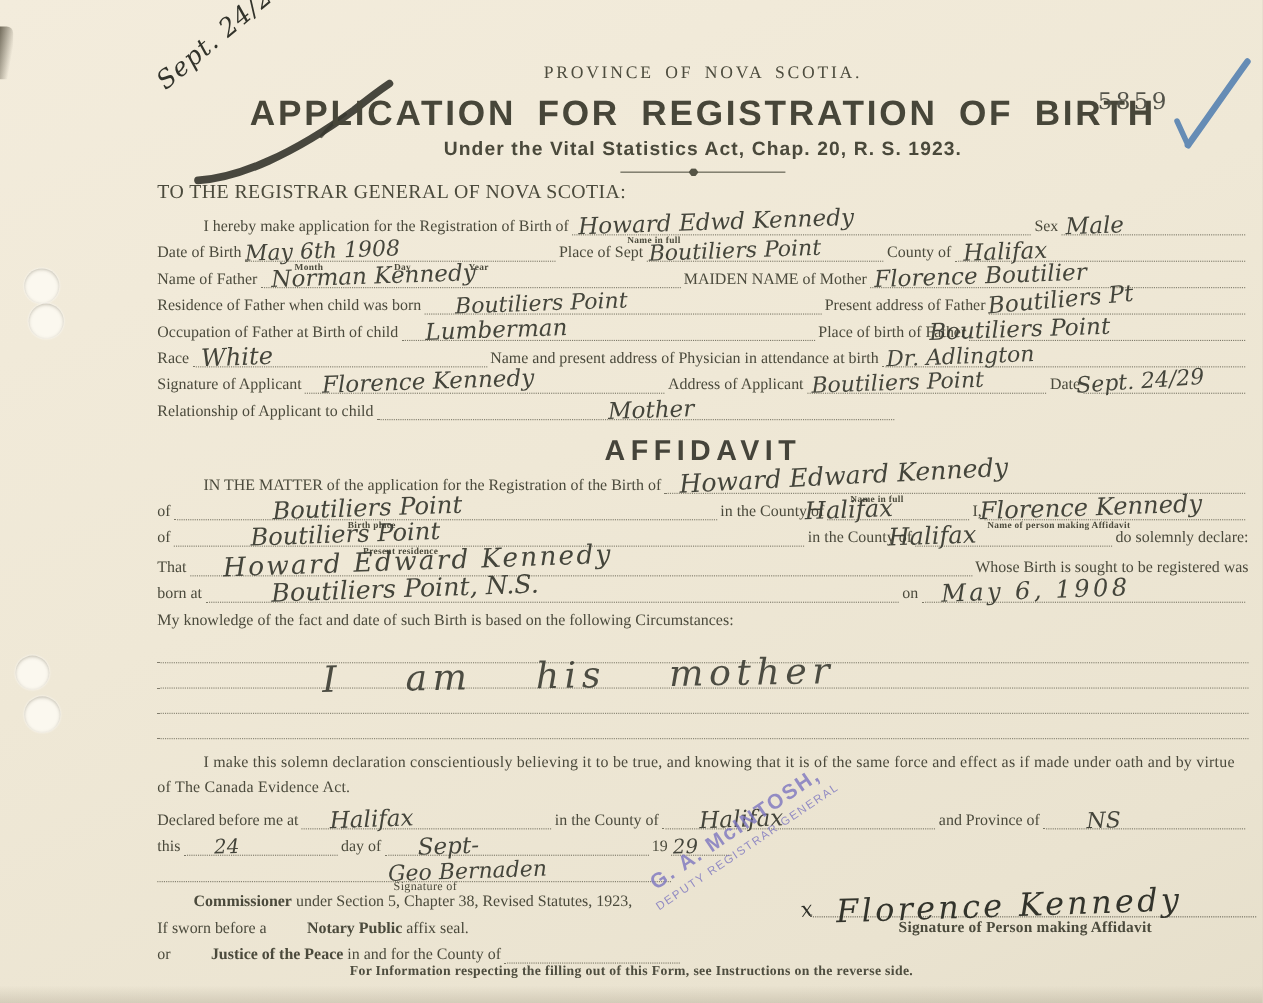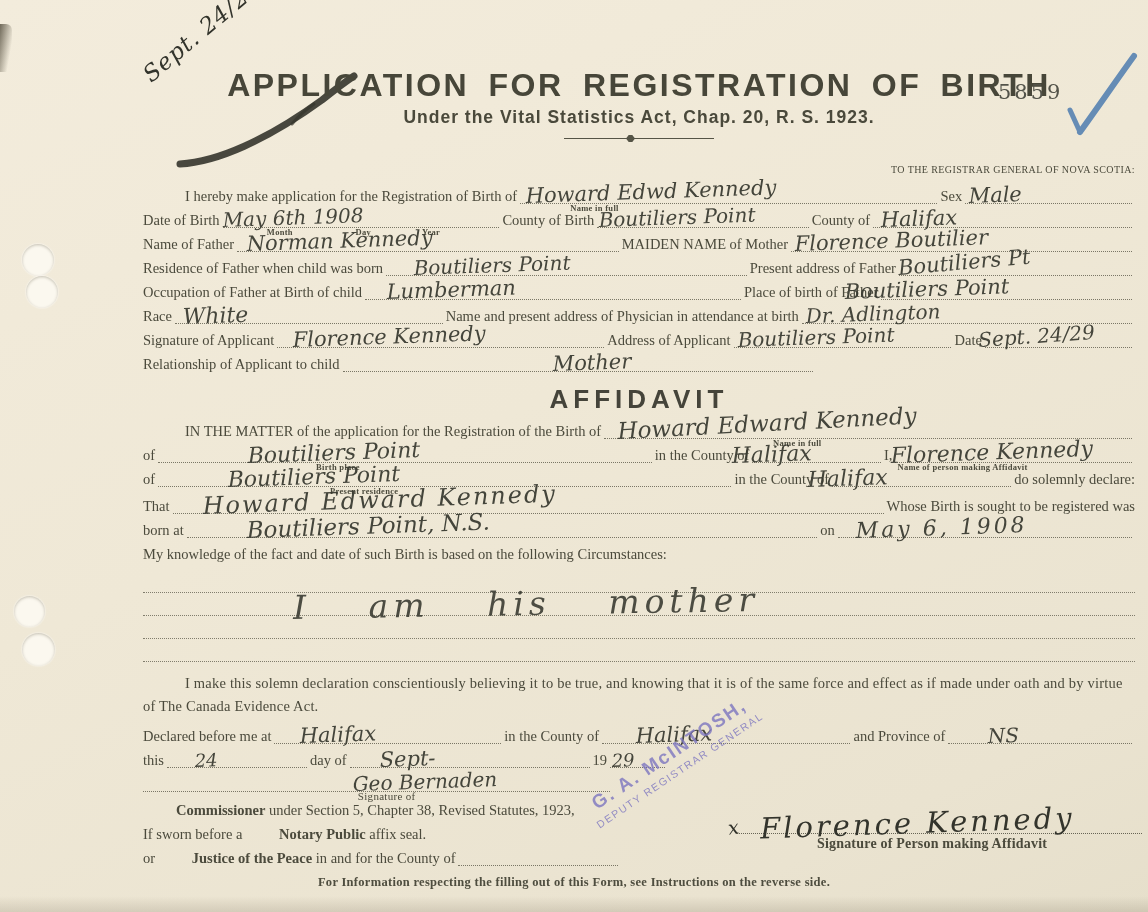--- a/index.html
+++ b/index.html
@@ -33,21 +33,21 @@
   .divider { margin:7px auto 0; width:150px; position:relative; height:8px; }
   .divider::before { content:""; position:absolute; left:0; right:0; top:3px; border-top:1.5px solid #555446; }
   .divider::after { content:""; position:absolute; left:62px; top:0px; width:9px; height:7px; background:#555446;
     transform:rotate(0deg); clip-path:polygon(0 50%,30% 0,70% 0,100% 50%,70% 100%,30% 100%); }
 
   .serial { position:absolute; left:998px; top:80px; font-family:"DejaVu Serif",serif; font-size:21px;
     letter-spacing:3px; color:#53534a; }
   .bluecheck { position:absolute; left:1048px; top:52px; opacity:.85; }
 
   .content { position:absolute; left:143px; top:164px; width:992px; font-size:14.5px; }
-  .addressee { font-size:10px; letter-spacing:.4px; margin-bottom:9px;text-align:right; }
+  .addressee { font-size:18px; letter-spacing:.4px; margin-bottom:9px; }
 
   .frow { display:flex; align-items:flex-end; height:24px; line-height:19px; position:relative; white-space:nowrap; }
   .lbl { white-space:nowrap; padding-bottom:2px; }
   .indent { padding-left:42px; }
   .fill { flex:1 1 auto; height:17px; margin:0 3px 4px 3px; border-bottom:1.6px dotted rgba(92,90,74,.8); position:relative; }
   .spacer { flex:1 1 auto; }
   .sub { position:absolute; top:100%; left:30%; font-size:8.5px; font-weight:bold; letter-spacing:.3px;
     color:#4b4a3c; white-space:nowrap; line-height:10px; }
   .hw { position:absolute; bottom:-3px; left:10px; font-family:"DejaVu Serif",serif; font-style:italic;
     font-size:20px; color:#383930; white-space:nowrap; transform:rotate(-2deg); transform-origin:left bottom; opacity:.93; }
@@ -95,20 +95,21 @@
 
   <div class="annotation">
     <span class="ann-text hwtext">Sept. 24/29.</span>
     <svg class="flourish" width="190" height="100" viewBox="0 0 190 100">
       <path d="M8,92 C45,90 95,68 150,28 C160,20 170,12 182,4" fill="none" stroke="#35352c" stroke-width="7" stroke-linecap="round" opacity="0.9"></path>
       <path d="M120,52 C128,42 136,36 142,32" fill="none" stroke="#35352c" stroke-width="3" stroke-linecap="round" opacity="0.7"></path>
     </svg>
   </div>
 
   <div class="header">
+    <div class="province">PROVINCE OF NOVA SCOTIA.</div>
     <div class="title">APPLICATION FOR REGISTRATION OF BIRTH</div>
     <div class="subtitle">Under the Vital Statistics Act, Chap. 20, R. S. 1923.</div>
     <div class="divider"></div>
   </div>
 
   <div class="serial">5859</div>
   <svg class="bluecheck" width="92" height="96" viewBox="0 0 92 96">
     <path d="M86,4 C70,26 48,58 32,80" fill="none" stroke="#4e7cb0" stroke-width="6" stroke-linecap="round"></path>
     <path d="M32,80 L22,58" fill="none" stroke="#4e7cb0" stroke-width="5" stroke-linecap="round"></path>
   </svg>
@@ -130,21 +131,21 @@
     </div>
 
     <div class="frow">
       <span class="lbl">Date of Birth</span>
       <span class="fill" style="flex:275">
         <span class="hw" style="left:0">May 6th 1908</span>
         <span class="sub" style="left:16%">Month</span>
         <span class="sub" style="left:48%">Day</span>
         <span class="sub" style="left:72%">Year</span>
       </span>
-      <span class="lbl">County of Birth</span>
+      <span class="lbl">Place of Sept</span>
       <span class="fill" style="flex:210">
         <span class="hw" style="left:2px">Boutiliers Point</span>
       </span>
       <span class="lbl">County of</span>
       <span class="fill" style="flex:257">
         <span class="hw" style="left:8px;font-size:21px">Halifax</span>
       </span>
     </div>
 
     <div class="frow">

